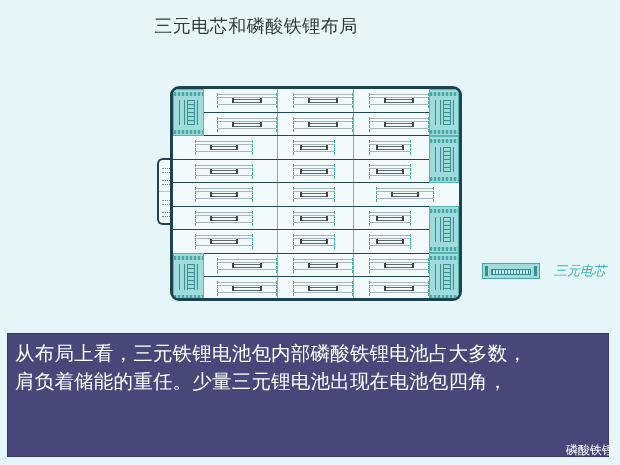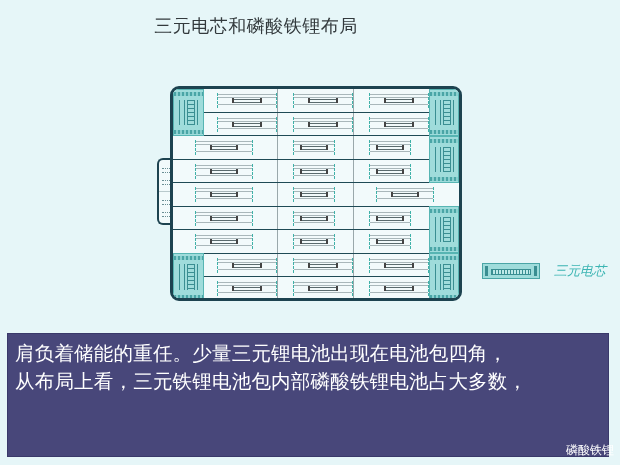--- a/index.html
+++ b/index.html
@@ -323,17 +323,17 @@
 </div>
 
 <div class="legend">
   <div class="legend-item">
     <div class="legend-swatch ncm-s"></div>
     <span class="legend-label ncm-l">三元电芯</span>
   </div>
 </div>
 
 <div class="caption">
+  <p>从布局上看，三元铁锂电池包内部磷酸铁锂电池占大多数，</p>
   <p>肩负着储能的重任。少量三元锂电池出现在电池包四角，</p>
-  <p>从布局上看，三元铁锂电池包内部磷酸铁锂电池占大多数，</p>
 </div>
 
 <div class="watermark">磷酸铁锂</div>
 
 </body></html>

